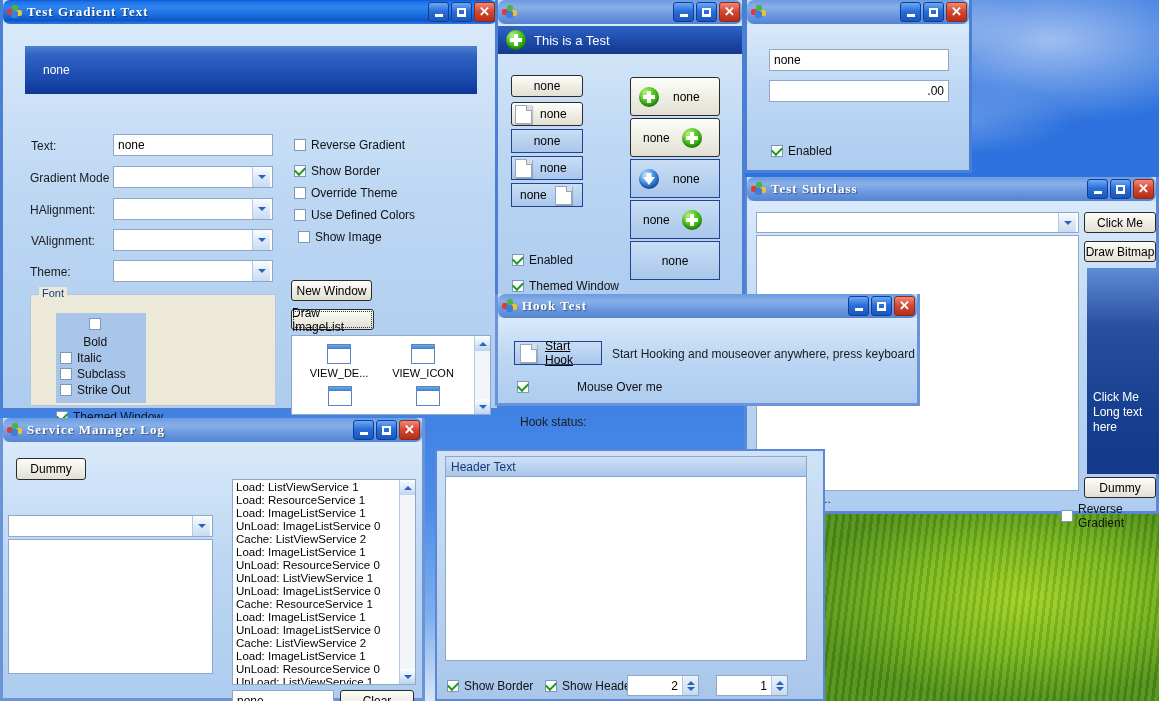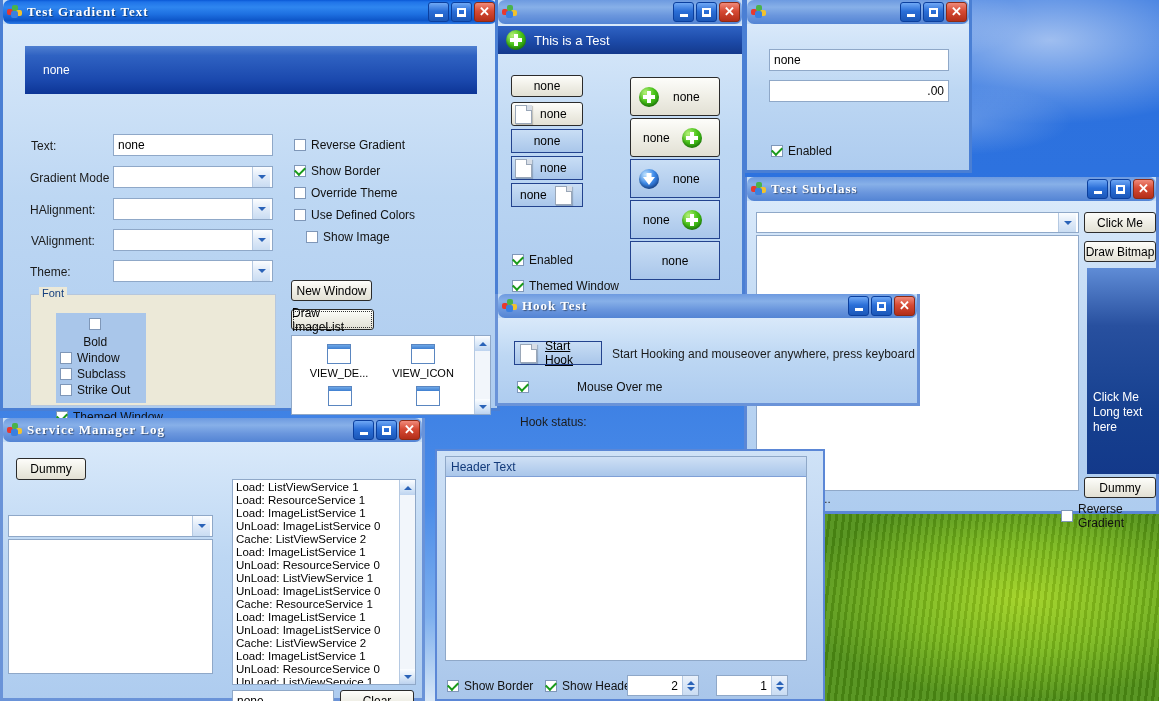--- a/index.html
+++ b/index.html
@@ -181,42 +181,42 @@
       <span>Show Border</span>
     </div>
     <div class="chk" style="position:absolute;left:291px;top:162px;">
       <span class="bx"></span>
       <span>Override Theme</span>
     </div>
     <div class="chk" style="position:absolute;left:291px;top:184px;">
       <span class="bx"></span>
       <span>Use Defined Colors</span>
     </div>
-    <div class="chk" style="position:absolute;left:303px;top:206px;">
+    <div class="chk" style="position:absolute;left:295px;top:206px;">
       <span class="bx"></span>
       <span>Show Image</span>
     </div>
 
     <div class="btn" style="position:absolute;left:288px;top:256px;width:81px;height:21px;">
       <span>New Window</span>
     </div>
     <div class="btn dot" style="position:absolute;left:288px;top:285px;width:83px;height:21px;">
       <span>Draw ImageList</span>
     </div>
 
     <div class="grp" style="position:absolute;left:27px;top:270px;width:244px;height:110px;">
       <span class="cap">Font</span>
       <div style="position:absolute;left:25px;top:18px;background:#a9c6ea;padding:3px 16px 4px 4px;">
         <div class="chk" style="margin:2px 0;flex-direction:column;">
           <span class="bx"></span>
           <span>Bold</span>
         </div>
         <div class="chk" style="margin:2px 0;">
           <span class="bx"></span>
-          <span>Window</span>
+          <span>Italic</span>
         </div>
         <div class="chk" style="margin:2px 0;">
           <span class="bx"></span>
           <span>Subclass</span>
         </div>
         <div class="chk" style="margin:2px 0;">
           <span class="bx"></span>
           <span>Strike Out</span>
         </div>
       </div>

